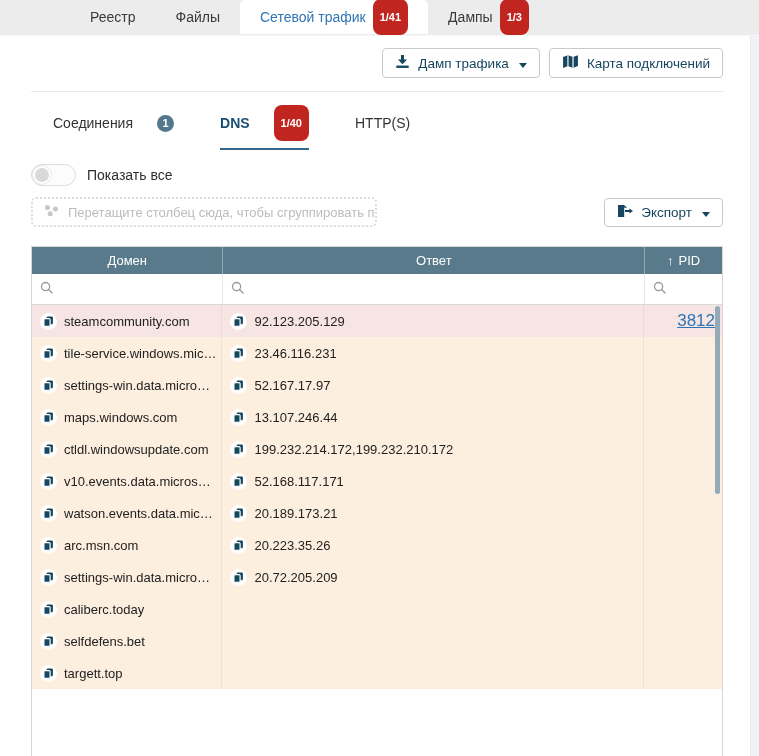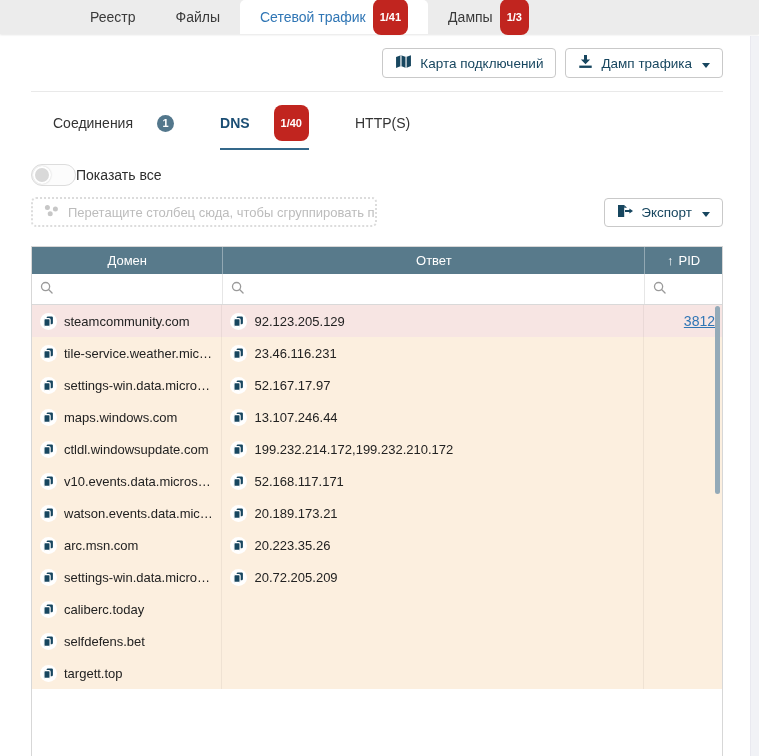--- a/index.html
+++ b/index.html
@@ -33,21 +33,21 @@
     color:var(--navy); font-family:inherit; cursor:pointer; white-space:nowrap; }
   .btn svg{ flex:none; }
 
   
   .subtabs{ display:flex; gap:46px; margin:13px 0 0 22px; }
   .subtab{ display:flex; align-items:center; gap:24px; font-size:14px; color:#333;
     padding-bottom:7px; border-bottom:2px solid transparent; cursor:pointer; }
   .subtab.active{ font-weight:bold; color:#1b4e74; border-bottom-color:#34688a; }
 
   
-  .toggle-row{ display:flex; align-items:center; margin-top:14px; font-size:14px; }
+  .toggle-row{ display:flex; align-items:center; gap:11px; margin-top:14px; font-size:14px; }
   .switch{ width:45px; height:22px; border:1px solid #ddd; border-radius:12px;
     background:#fcfcfc; position:relative; display:inline-block; cursor:pointer; }
   .knob{ position:absolute; left:1px; top:1px; width:18px; height:18px; border-radius:50%;
     background:#d9d9d9; border:2px solid #fff; box-shadow:0 0 2px rgba(0,0,0,.2); }
 
   
   .group-row{ display:flex; align-items:center; margin-top:11px; }
   .dropzone{ display:flex; align-items:center; gap:9px; border:2px dotted #dcdcdc;
     border-radius:5px; padding:5px 11px; width:346px; color:#bcbcbc; font-size:13px;
     white-space:nowrap; overflow:hidden; }
@@ -67,21 +67,21 @@
   .trow{ display:flex; height:32px; background:var(--peach); cursor:pointer; }
   .trow.hl{ background:var(--pink); }
   .tcell{ display:flex; align-items:center; gap:7px; padding-left:8px; font-size:13px;
     overflow:hidden; white-space:nowrap; color:#222;text-align:right; }
   .c-domain{ width:191px; }
   .c-answer{ width:423px; }
   .c-pid{ width:78px; }
   .tcell.c-domain, .tcell.c-answer{ border-right:1px solid rgba(0,0,0,.05); }
   .tcell.c-pid{ justify-content:flex-end; padding-right:7px; padding-left:0; }
   .copyic{ display:inline-flex; flex:none; }
-  .pidlink{ color:var(--blue); font-size:14px; }
+  .pidlink{ color:var(--blue); font-size:17px; }
   .vthumb{ position:absolute; right:2px; top:59px; width:5px; height:188px;
     border-radius:3px; background:var(--thumb); cursor:grab; }
 
   .pagetrack{ position:fixed; top:36px; right:0; bottom:0; width:9px;
     background:#f1f2f6; border-left:1px solid #e9e9f0; }
 </style>
 </head>
 <body>
 
 <div>
@@ -101,40 +101,40 @@
         <span>Дампы</span>
         <span class="badge danger">1/3</span>
       </div>
     </div>
 
   <div class="content">
 
     <div class="actions">
       <button class="btn">
         <span>
-          <svg width="17" height="15" viewBox="0 0 16 14">
-              <path d="M1 2.8 5.6 1l4.8 1.8L15 1v10.2L10.4 13 5.6 11.2 1 13z" fill="#17465f"></path>
-              <path d="M5.6 1v10.2M10.4 2.8V13" stroke="#fff" stroke-width="1.1" fill="none"></path>
-            </svg>
-        </span>
-        <span>Карта подключений</span>
-      </button>
-      <button class="btn">
-        <span>
           <svg width="15" height="15" viewBox="0 0 14 14">
               <path d="M5.6 1h2.8v4.2h2.9L7 9.6 2.7 5.2h2.9z" fill="#17465f"></path>
               <path d="M1.2 10.8h11.6V13H1.2z" fill="#17465f"></path>
             </svg>
         </span>
         <span>Дамп трафика</span>
         <span class="caret">
           <svg width="8" height="5" viewBox="0 0 8 5">
               <path d="M0 0h8L4 5z" fill="#17465f"></path>
             </svg>
         </span>
+      </button>
+      <button class="btn">
+        <span>
+          <svg width="17" height="15" viewBox="0 0 16 14">
+              <path d="M1 2.8 5.6 1l4.8 1.8L15 1v10.2L10.4 13 5.6 11.2 1 13z" fill="#17465f"></path>
+              <path d="M5.6 1v10.2M10.4 2.8V13" stroke="#fff" stroke-width="1.1" fill="none"></path>
+            </svg>
+        </span>
+        <span>Карта подключений</span>
       </button>
     </div>
 
     <div class="subtabs">
         <div class="subtab">
           <span>Соединения</span>
           <span class="badge neutral">1</span>
         </div>
         <div class="subtab active">
           <span>DNS</span>
@@ -242,21 +242,21 @@
           </div>
           <div class="trow">
             <div class="tcell c-domain">
               <span class="copyic">
                 <svg width="17" height="17" viewBox="0 0 17 17">
                   <circle cx="8.5" cy="8.5" r="8.5" fill="#fff"></circle>
                   <rect x="6.7" y="3.4" width="6.2" height="7.8" rx="1.2" fill="#17465f"></rect>
                   <rect x="3.9" y="5.6" width="6.2" height="7.8" rx="1.2" fill="#17465f" stroke="#fff" stroke-width="1.2"></rect>
                 </svg>
               </span>
-              <span>tile-service.weather.mic…</span>
+              <span>tile-service.windows.mic…</span>
             </div>
             <div class="tcell c-answer">
               <span class="copyic">
                 <svg width="17" height="17" viewBox="0 0 17 17">
                   <circle cx="8.5" cy="8.5" r="8.5" fill="#fff"></circle>
                   <rect x="6.7" y="3.4" width="6.2" height="7.8" rx="1.2" fill="#17465f"></rect>
                   <rect x="3.9" y="5.6" width="6.2" height="7.8" rx="1.2" fill="#17465f" stroke="#fff" stroke-width="1.2"></rect>
                 </svg>
               </span>
               <span>23.46.116.231</span>

